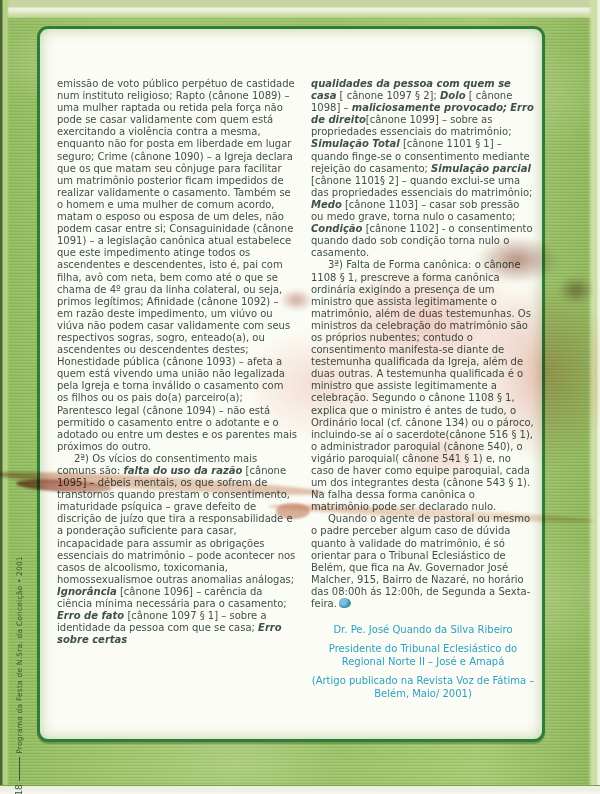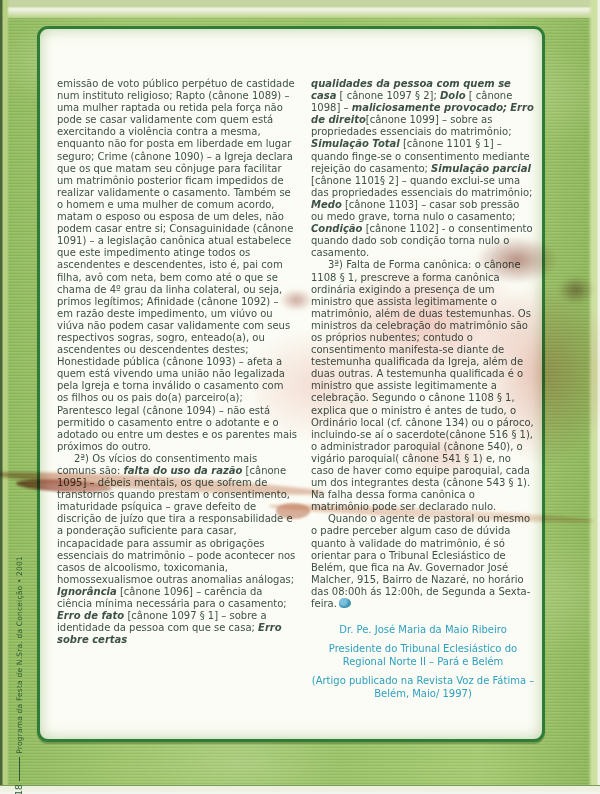--- a/index.html
+++ b/index.html
@@ -118,23 +118,23 @@
           <p class="para"><span>emissão de voto público perpétuo de castidade num instituto religioso; </span><span class="i">Rapto</span><span> (cânone 1089) – uma mulher raptada ou retida pela força não pode se casar validamente com quem está exercitando a violência contra a mesma, enquanto não for posta em liberdade em lugar seguro; </span><span class="i">Crime</span><span> (cânone 1090) – a Igreja declara que os que matam seu cônjuge para facilitar um matrimônio posterior ficam impedidos de realizar validamente o casamento. Também se o homem e uma mulher de comum acordo, matam o esposo ou esposa de um deles, não podem casar entre si; </span><span class="i">Consaguinidade</span><span> (cânone 1091) – a legislação canônica atual estabelece que este impedimento atinge todos os ascendentes e descendentes, isto é, pai com filha, avô com neta, bem como até o que se chama de 4º grau da linha colateral, ou seja, primos legítimos; </span><span class="i">Afinidade</span><span> (cânone 1092) – em razão deste impedimento, um viúvo ou viúva não podem casar validamente com seus respectivos sogras, sogro, enteado(a), ou ascendentes ou descendentes destes; </span><span class="i">Honestidade pública</span><span> (cânone 1093) – afeta a quem está vivendo uma união não legalizada pela Igreja e torna inválido o casamento com os filhos ou os pais do(a) parceiro(a); </span><span class="i">Parentesco legal</span><span> (cânone 1094) – não está permitido o casamento entre o adotante e o adotado ou entre um destes e os parentes mais próximos do outro.</span></p>
           <p class="para indent"><span>2ª) Os vícios do consentimento mais comuns são: </span><span class="bi">falta do uso da razão</span><span> [cânone 1095] – débeis mentais, os que sofrem de transtornos quando prestam o consentimento, </span><span class="i">imaturidade psíquica</span><span> – grave defeito de discrição de juízo que tira a responsabilidade e a ponderação suficiente para casar, </span><span class="i">incapacidade para assumir as obrigações essenciais do matrimônio</span><span> – pode acontecer nos casos de alcoolismo, toxicomania, homossexualismoe outras anomalias análogas; </span><span class="bi">Ignorância</span><span> [cânone 1096] – carência da ciência mínima necessária para o casamento; </span><span class="bi">Erro de fato</span><span> [cânone 1097 § 1] – sobre a identidade da pessoa com que se casa; </span><span class="bi">Erro sobre certas</span></p>
         </div>
       <div class="col-right">
         <div>
             <p class="para"><span class="bi">qualidades da pessoa com quem se casa</span><span> [ cânone 1097 § 2]; </span><span class="bi">Dolo</span><span> [ cânone 1098] – </span><span class="bi">maliciosamente provocado;</span><span> </span><span class="bi">Erro de direito</span><span>[cânone 1099] – sobre as propriedades essenciais do matrimônio; </span><span class="bi">Simulação Total</span><span> [cânone 1101 § 1] – quando finge-se o consentimento mediante rejeição do casamento; </span><span class="bi">Simulação parcial</span><span> [cânone 1101§ 2] – quando exclui-se uma das propriedades essenciais do matrimônio; </span><span class="bi">Medo</span><span> [cânone 1103] – casar sob pressão ou medo grave, torna nulo o casamento; </span><span class="bi">Condição</span><span> [cânone 1102] - o consentimento quando dado sob condição torna nulo o casamento.</span></p>
             <p class="para indent"><span>3ª) Falta de Forma canônica: o cânone 1108 § 1, prescreve a forma canônica ordinária exigindo a presença de um ministro que assista legitimamente o matrimônio, além de duas testemunhas. Os ministros da celebração do matrimônio são os próprios nubentes; contudo o consentimento manifesta-se diante de testemunha qualificada da Igreja, além de duas outras. A testemunha qualificada é o ministro que assiste legitimamente a celebração. Segundo o cânone 1108 § 1, explica que o ministro é antes de tudo, o Ordinário local (cf. cânone 134) ou o pároco, incluindo-se aí o sacerdote(cânone 516 § 1), o administrador paroquial (cânone 540), o vigário paroquial( cânone 541 § 1) e, no caso de haver como equipe paroquial, cada um dos integrantes desta (cânone 543 § 1). Na falha dessa forma canônica o matrimônio pode ser declarado nulo.</span></p>
             <p class="para indent"><span>Quando o agente de pastoral ou mesmo o padre perceber algum caso de dúvida quanto à validade do matrimônio, é só orientar para o Tribunal Eclesiástico de Belém, que fica na Av. Governador José Malcher, 915, Bairro de Nazaré, no horário das 08:00h ás 12:00h, de Segunda a Sexta-feira.</span><span class="end-icon"></span></p>
           </div>
         <div class="attribution">
-          <div class="line1">Dr. Pe. José Maria da Maio Ribeiro</div>
-          <div class="line2">Presidente do Tribunal Eclesiástico do Regional Norte II – Pará e Belém</div>
-          <div class="line3">(Artigo publicado na Revista Voz de Fátima – Belém, Maio/ 1997)</div>
+          <div class="line1">Dr. Pe. José Quando da Silva Ribeiro</div>
+          <div class="line2">Presidente do Tribunal Eclesiástico do Regional Norte II – José e Amapá</div>
+          <div class="line3">(Artigo publicado na Revista Voz de Fátima – Belém, Maio/ 2001)</div>
         </div>
       </div>
     </div>
   </div>
 
   <div class="sidebar">
     <span class="vtext">Programa da Festa de N.Sra. da Conceição • 2001</span>
     <span class="rule"></span>
     <span class="vtext pagenum">18</span>
   </div>

